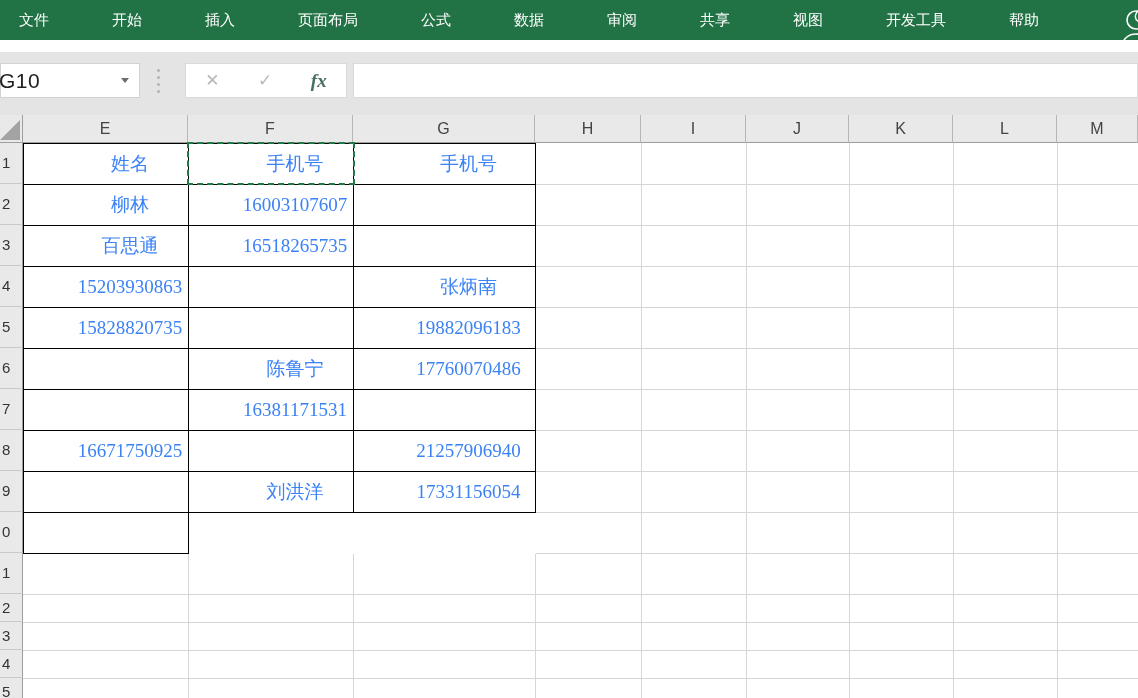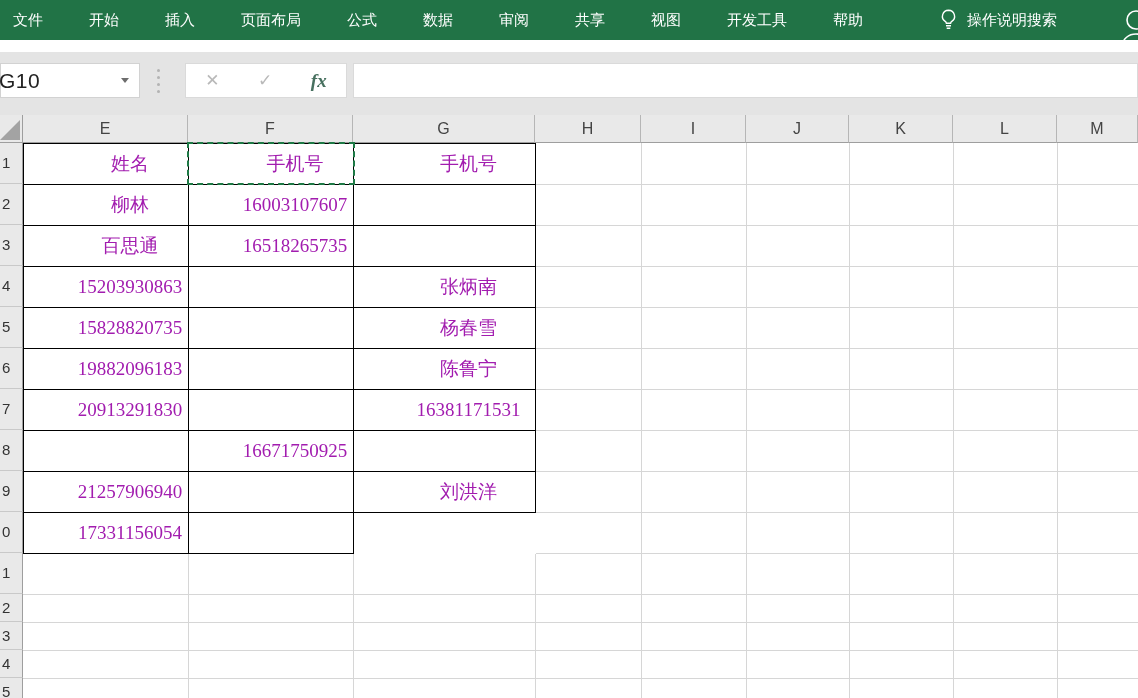--- a/index.html
+++ b/index.html
@@ -1,21 +1,21 @@
 <!DOCTYPE html>
 <html><head>
 <meta charset="utf-8">
 <style>
   html,body{margin:0;padding:0;background:#fff}
   #app{position:relative;width:1138px;height:698px;overflow:hidden;background:#ffffff;
        font-family:"Liberation Sans",sans-serif;}
 
   
   .ribbon{position:absolute;left:0;top:0;width:1138px;height:40px;background:#217346;
-          display:flex;align-items:center;padding-left:13px;gap:46px;box-sizing:border-box;}
+          display:flex;align-items:center;padding-left:19px;gap:63px;box-sizing:border-box;}
   .rtab{color:#fff;font-size:15px;white-space:nowrap;cursor:default;flex:0 0 auto;}
   .help-search{display:flex;align-items:center;gap:9px;margin-left:30px;color:#fff;font-size:15px;white-space:nowrap;}
   .account-ico{position:absolute;right:-18px;top:5px;}
 
   
   .fstrip{position:absolute;left:0;top:52px;width:1138px;height:46px;background:#e4e4e4;}
   .namebox{position:absolute;left:0;top:63px;width:140px;height:35px;background:#fff;
            border:1px solid #d2d2d2;box-sizing:border-box;display:flex;align-items:center;}
   .namebox .val{font-size:21px;color:#222;margin-left:-2px;letter-spacing:.5px;}
   .nb-caret{position:absolute;left:121px;top:78px;width:0;height:0;
@@ -46,21 +46,21 @@
   
   .vline{position:absolute;top:143px;height:555px;width:1px;background:#d6d6d6;z-index:1;}
   .hline{position:absolute;left:23px;width:1115px;height:1px;background:#d6d6d6;z-index:1;}
 
   
   .xtable{position:absolute;left:23px;top:143px;z-index:2;display:grid;
           grid-template-columns:165px 165px 182px;background:#fff;
           border-top:1px solid #000;border-left:1px solid #000;}
   .cell{height:41px;box-sizing:border-box;border-right:1px solid #000;border-bottom:1px solid #000;
         display:flex;align-items:center;justify-content:center;background:#fff;
-        font-family:"Liberation Serif",serif;font-size:19px;color:#a21caf;padding-left:48px;}
+        font-family:"Liberation Serif",serif;font-size:19px;color:#3b82f6;padding-left:48px;}
   .ants{position:absolute;left:187px;top:142px;width:168px;height:43px;z-index:4;
         border:2px dashed #1e7a46;box-sizing:border-box;pointer-events:none;}
 </style>
 </head>
 <body>
 
 <div id="app">
 
   <div class="ribbon">
     <div class="rtab">文件</div>
@@ -213,26 +213,25 @@
     <div class="cell">16518265735</div>
     <div class="cell"></div>
 
     <div class="cell">15203930863</div>
     <div class="cell"></div>
 
     <div class="cell">张炳南</div>
     <div class="cell">15828820735</div>
     <div class="cell"></div>
 
-    <div class="cell">杨春雪</div>
     <div class="cell">19882096183</div>
     <div class="cell"></div>
 
     <div class="cell">陈鲁宁</div>
-    <div class="cell">20913291830</div>
+    <div class="cell">17760070486</div>
     <div class="cell"></div>
 
     <div class="cell">16381171531</div>
     <div class="cell"></div>
 
     <div class="cell">16671750925</div>
     <div class="cell"></div>
 
     <div class="cell">21257906940</div>
     <div class="cell"></div>

